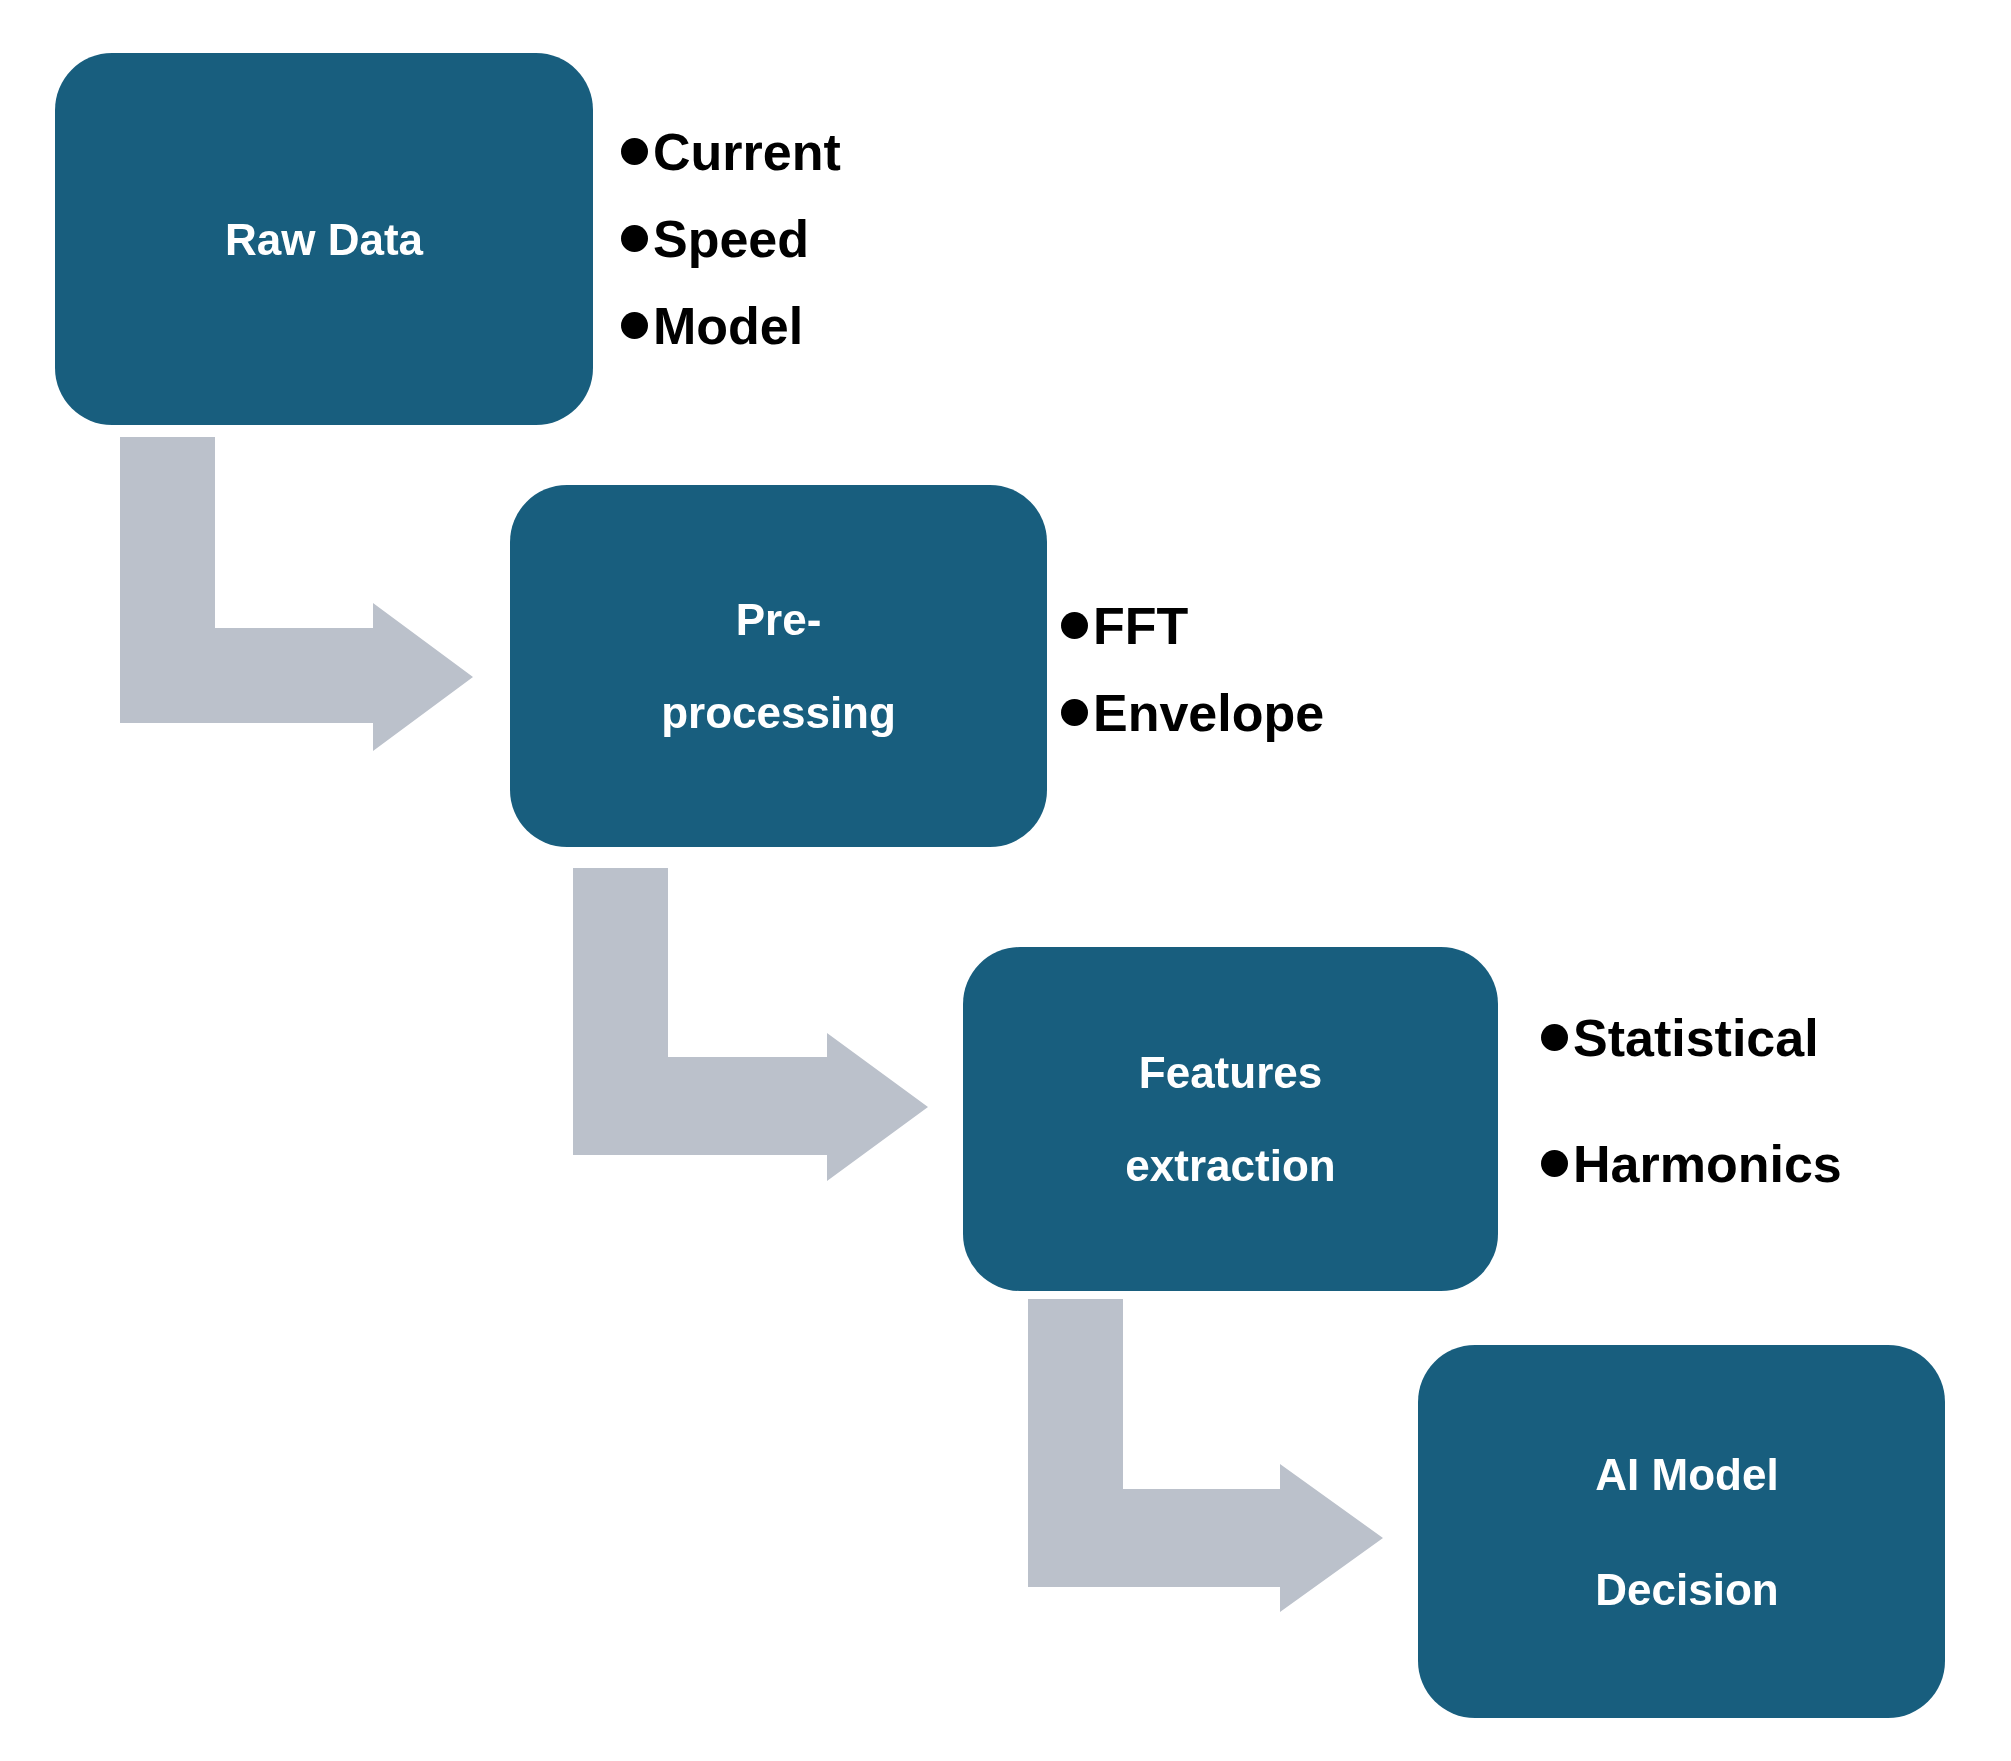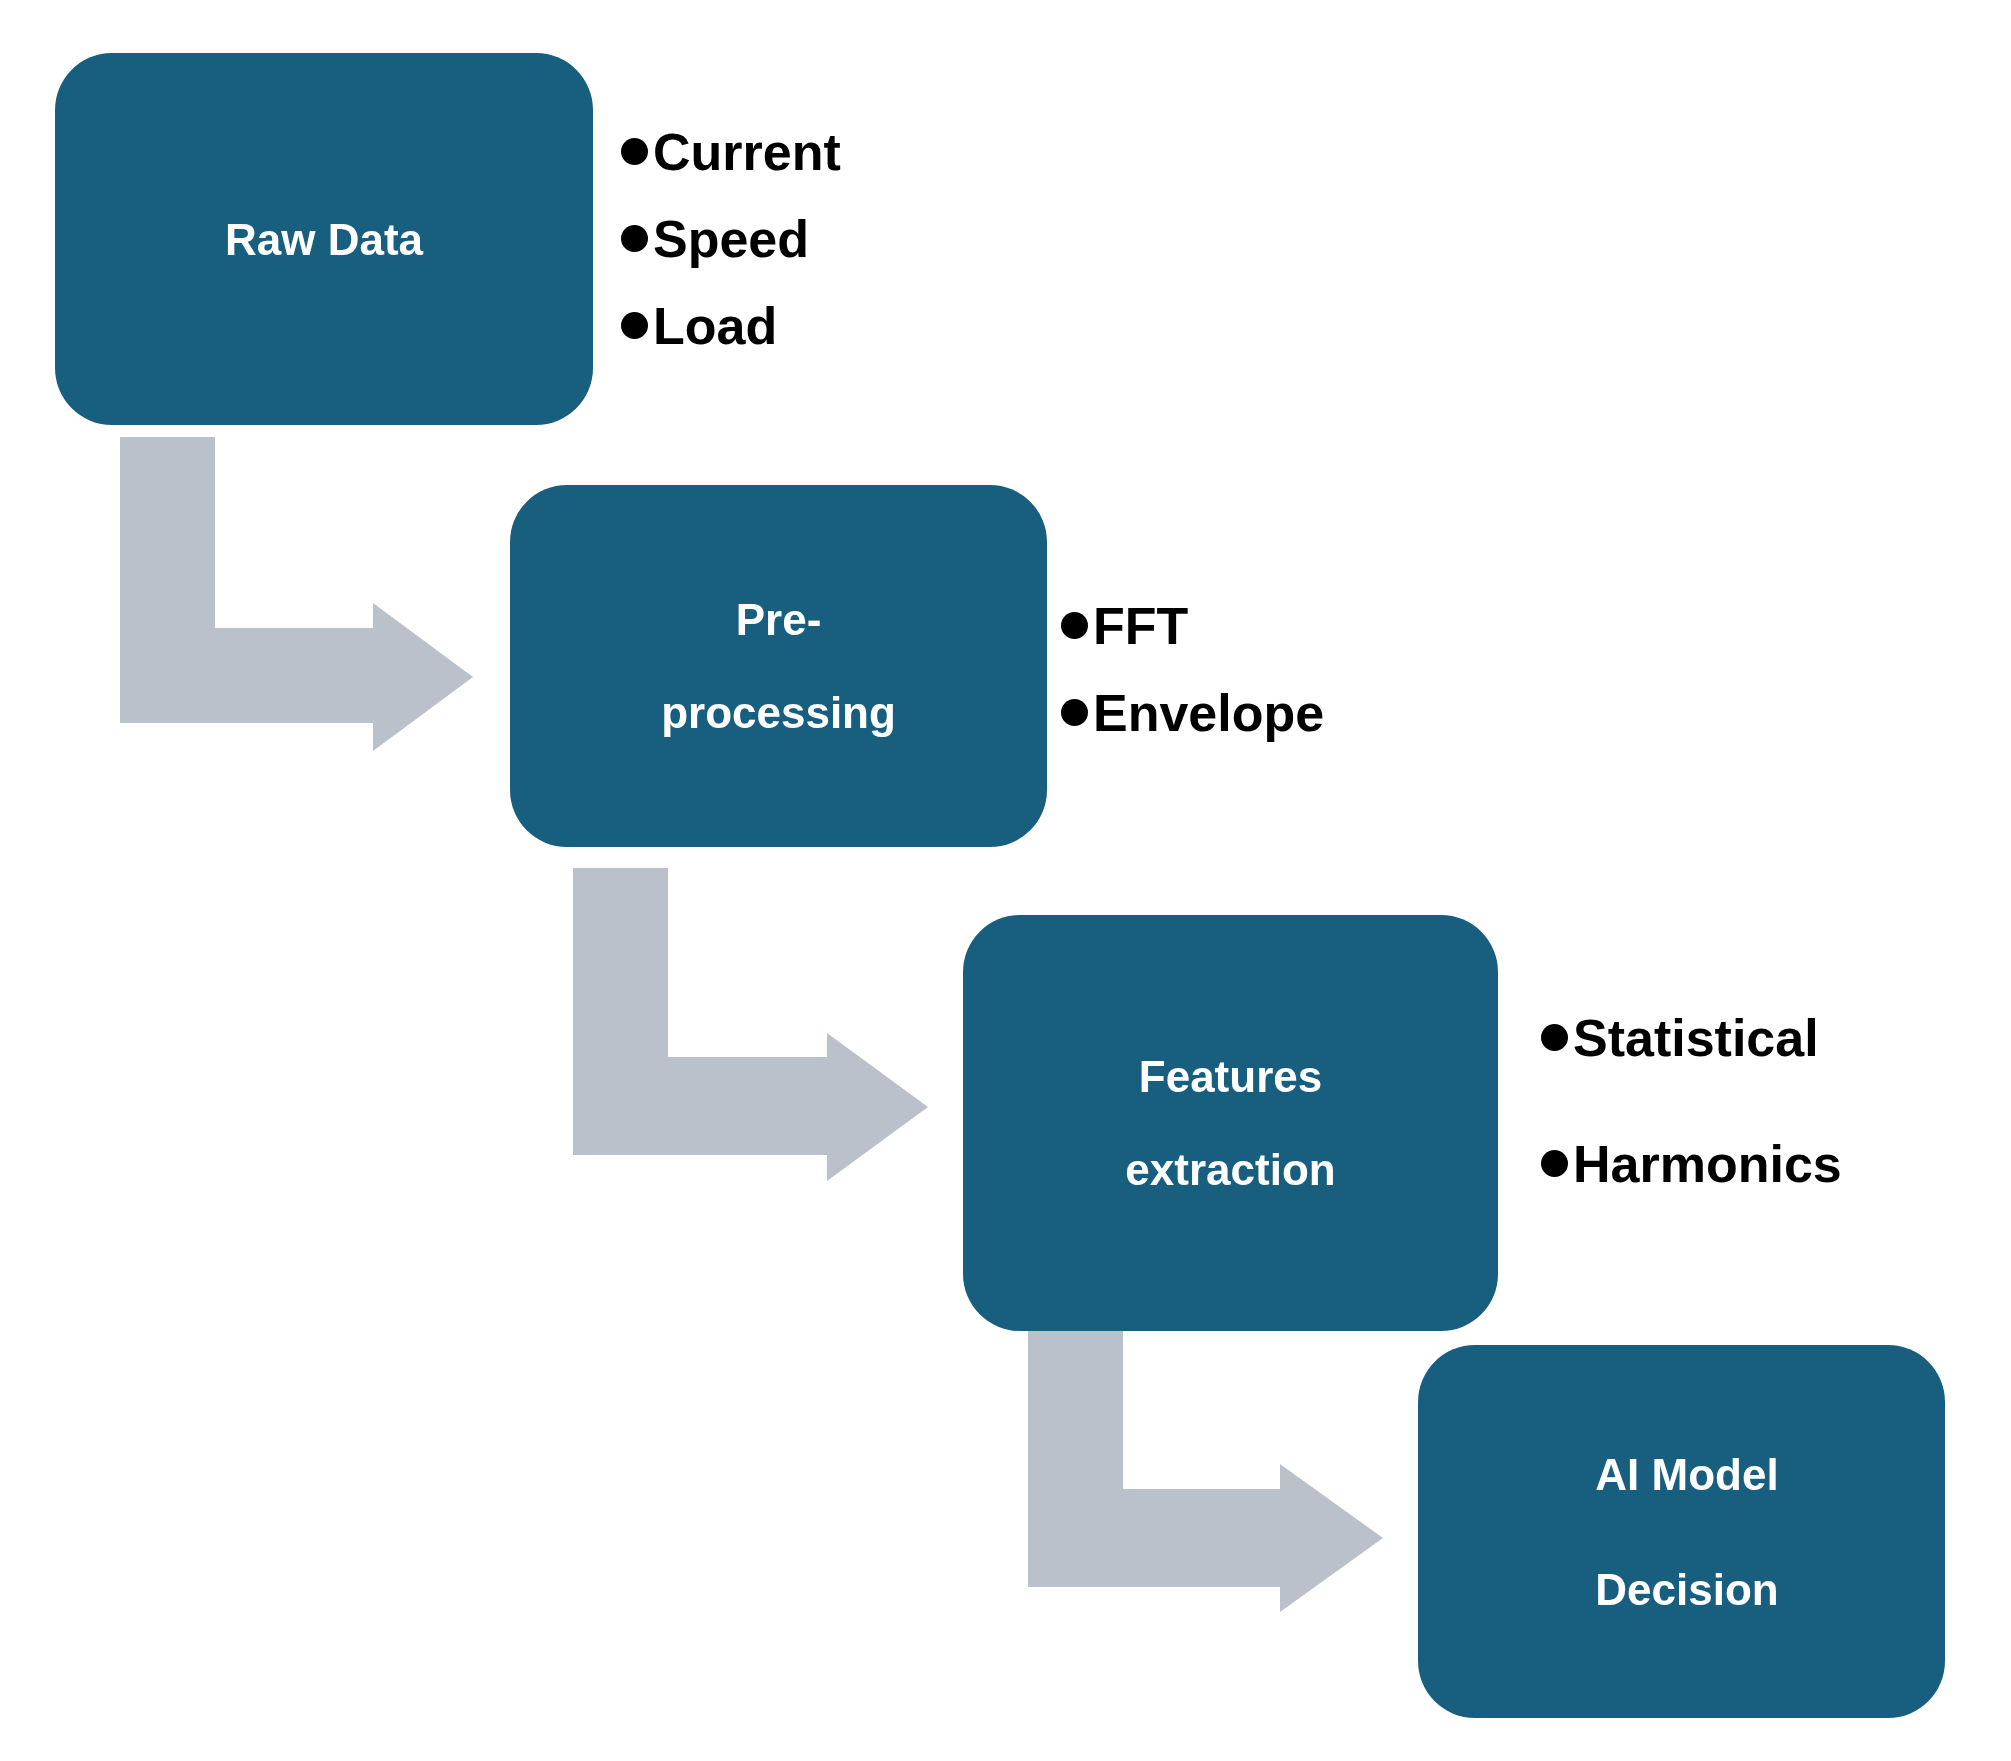--- a/index.html
+++ b/index.html
@@ -40,21 +40,21 @@
     flex-direction: column;
     justify-content: center;
     align-items: center;
     text-align: center;
     font-weight: 700;
     font-size: 44px;
   }
   .box .title-line { line-height: 93px; white-space: nowrap; }
   .box-1 { left: 55px;   top: 53px;   width: 538px; height: 372px; }
   .box-2 { left: 510px;  top: 485px;  width: 537px; height: 362px; }
-  .box-3 { left: 963px;  top: 915px;  width: 535px; height: 416px; }
+  .box-3 { left: 963px;  top: 947px;  width: 535px; height: 344px; }
   .box-4 { left: 1418px; top: 1345px; width: 527px; height: 373px; }
   .box-4 .title-line { line-height: 115px; margin-left: 11px; }
 
   .bullets {
     position: absolute;
     display: flex;
     flex-direction: column;
   }
   .bullet-row {
     display: flex;
@@ -113,21 +113,21 @@
     <div class="bullet-row">
       <span class="dot"></span>
       <span class="bullet-label">Current</span>
     </div>
     <div class="bullet-row">
       <span class="dot"></span>
       <span class="bullet-label">Speed</span>
     </div>
     <div class="bullet-row">
       <span class="dot"></span>
-      <span class="bullet-label">Load</span>
+      <span class="bullet-label">Model</span>
     </div>
   </div>
 
   <div class="bullets bullets-2">
     <div class="bullet-row">
       <span class="dot"></span>
       <span class="bullet-label">FFT</span>
     </div>
     <div class="bullet-row">
       <span class="dot"></span>

